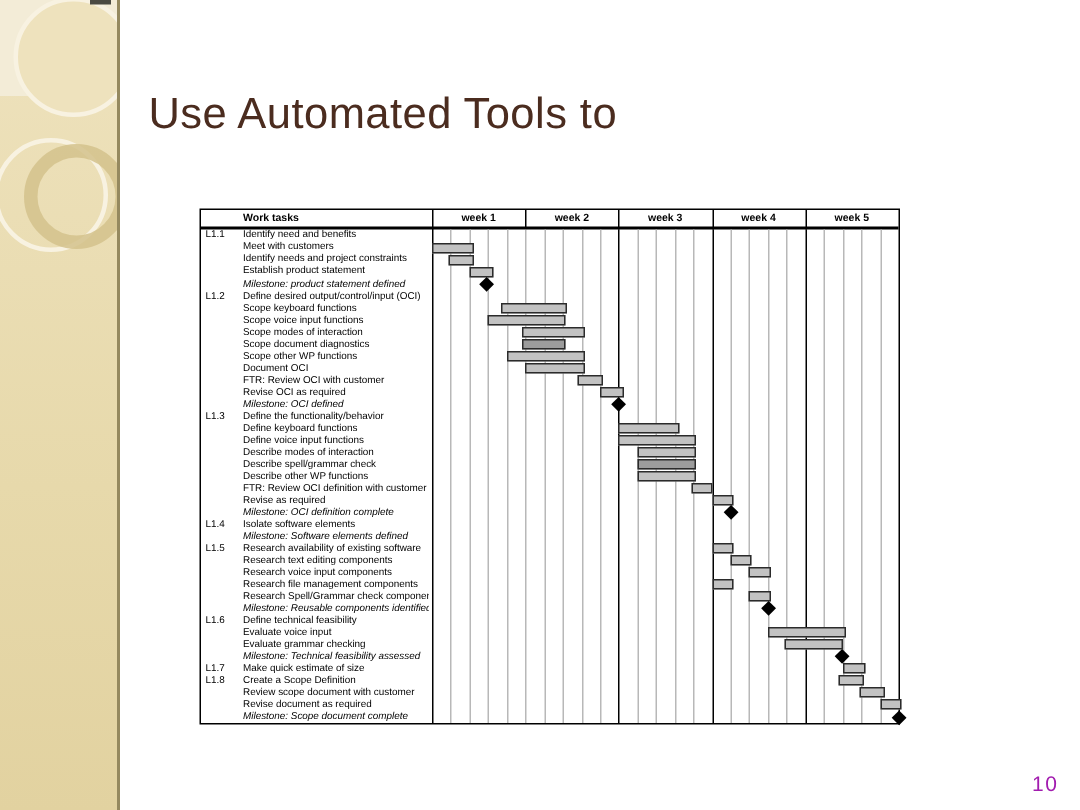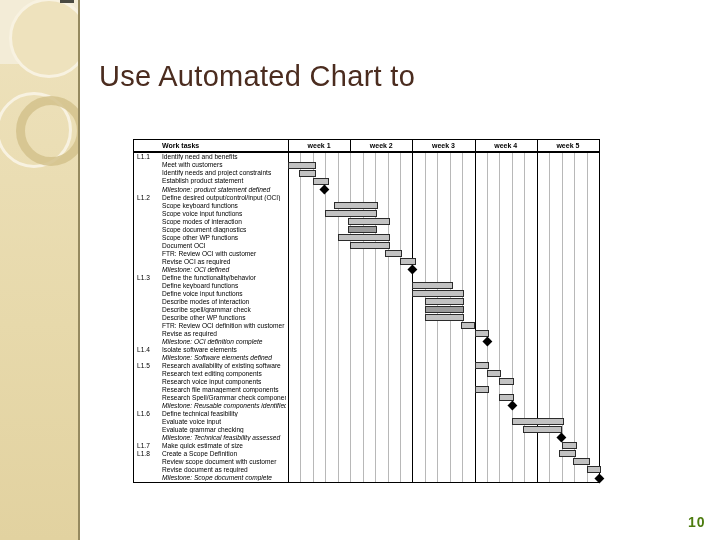--- a/index.html
+++ b/index.html
@@ -52,21 +52,21 @@
 
 <div class="sidebar">
   <div class="sb-toplight"></div>
   <div class="sb-bigcircle"></div>
   <div class="sb-ring-cream"></div>
   <div class="sb-ring-tan"></div>
   <div class="sb-mark"></div>
 </div>
 
 <div class="title" style="color: rgb(75, 44, 31);">
-  <div>Use Automated Chart to</div>
+  <div>Use Automated Tools to</div>
 </div>
 
 <div id="gantt">
     <div style="left: 0px; top: 11px; width: 465px; height: 2px; background: rgb(0, 0, 0);"></div>
     <div class="hdr-worktasks" style="left: 28px; top: 2px;">Work tasks</div>
     <div class="hdr-week" style="left: 154px; top: 2px; width: 62.2px;">week 1</div>
     <div class="hdr-week" style="left: 216.2px; top: 2px; width: 62.2px;">week 2</div>
     <div style="left: 216.2px; top: 0px; width: 1px; height: 13px; background: rgb(0, 0, 0);"></div>
     <div class="hdr-week" style="left: 278.4px; top: 2px; width: 62.2px;">week 3</div>
     <div style="left: 278.4px; top: 0px; width: 1px; height: 13px; background: rgb(0, 0, 0);"></div>
@@ -178,13 +178,13 @@
     <div class="task-label" style="left: 28px; top: 310.3px; width: 124px;">Create a Scope Definition</div>
     <div style="left: 425.19px; top: 310.41px; width: 14.93px; height: 5px; background: rgb(194, 194, 194); border: 1px solid rgb(43, 43, 43);"></div>
     <div class="task-label" style="left: 28px; top: 318.33px; width: 124px;">Review scope document with customer</div>
     <div style="left: 438.88px; top: 318.44px; width: 14.93px; height: 5px; background: rgb(194, 194, 194); border: 1px solid rgb(43, 43, 43);"></div>
     <div class="task-label" style="left: 28px; top: 326.35px; width: 124px;">Revise document as required</div>
     <div style="left: 452.56px; top: 326.46px; width: 12.44px; height: 5px; background: rgb(194, 194, 194); border: 1px solid rgb(43, 43, 43);"></div>
     <div class="task-label ital" style="left: 28px; top: 334.38px; width: 124px;">Milestone: Scope document complete</div>
     <div style="left: 461.6px; top: 334.59px; width: 6.8px; height: 6.8px; background: rgb(0, 0, 0); transform: rotate(45deg);"></div>
   </div>
 
-<div class="pagenum" style="color: #4d7c0f; font-weight: bold;">10</div>
+<div class="pagenum" style="color: #a21caf;">10</div>
 
 </body></html>

